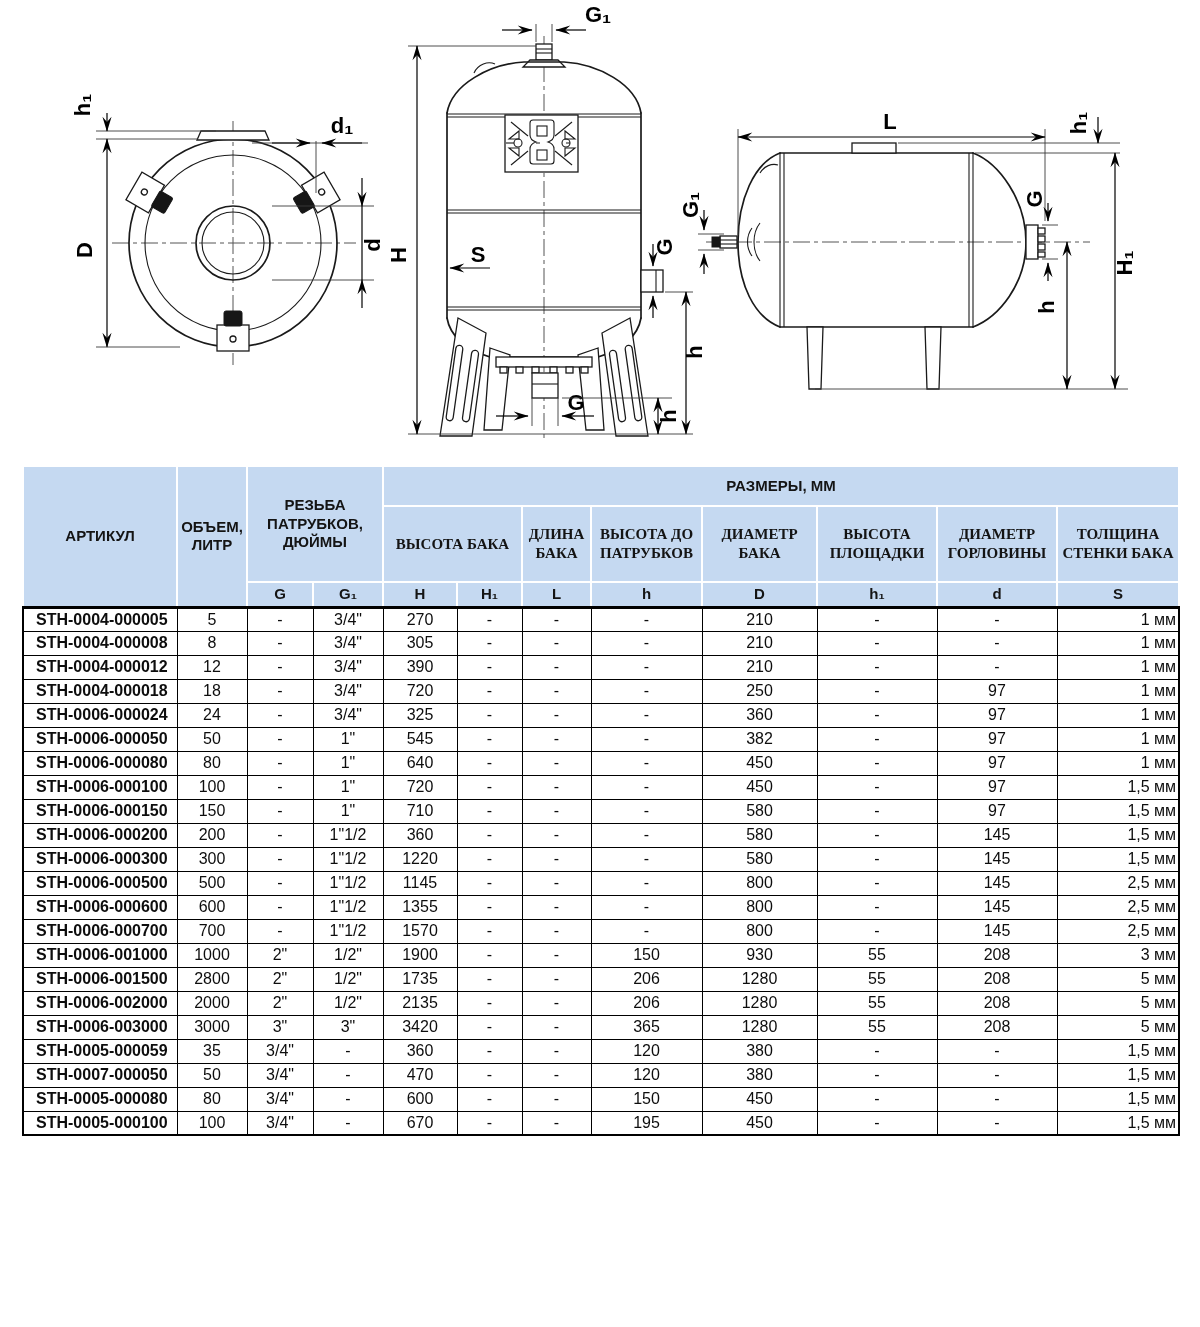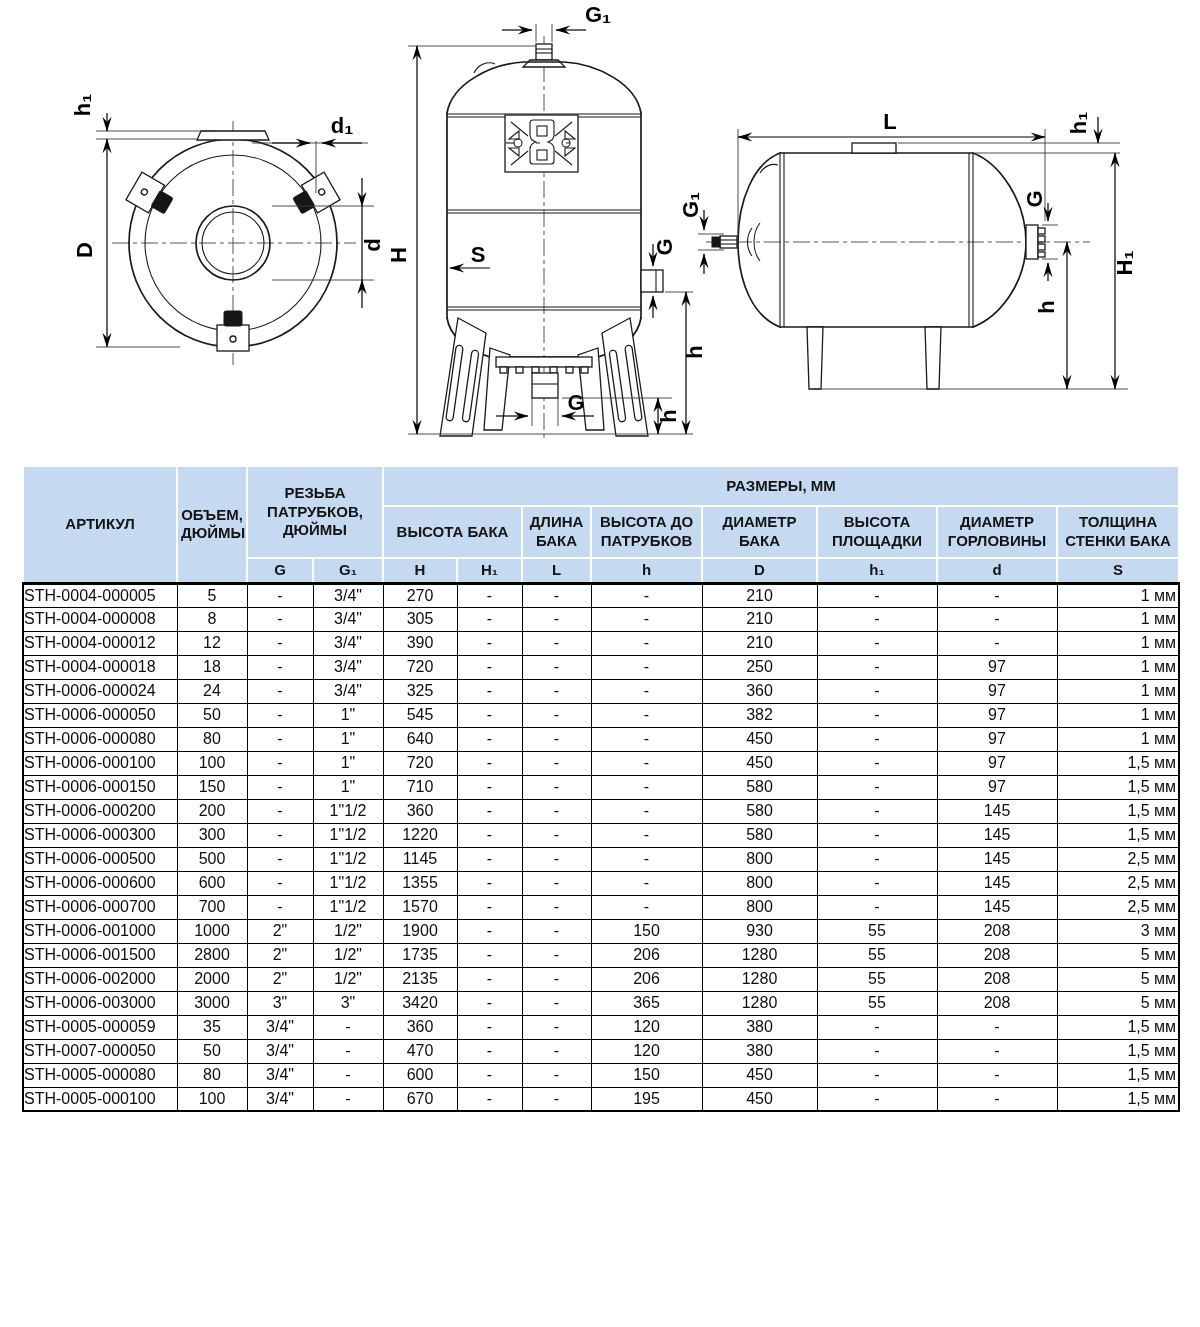--- a/index.html
+++ b/index.html
@@ -13,24 +13,24 @@
   .objf  { stroke:#1a1a1a; stroke-width:1.3; fill:#fff; }
   .dark  { fill:#161616; stroke:#161616; }
   .dim   { stroke:#000; stroke-width:1.2; fill:none; }
   .ext   { stroke:#3a3a3a; stroke-width:0.9; fill:none; }
   .cl    { stroke:#555; stroke-width:1; fill:none; stroke-dasharray:17 4 4 4; }
   text.dlabel { font-family:"Liberation Sans","DejaVu Sans",sans-serif; font-weight:bold; font-size:22px; fill:#000; }
 
   table.spec { position:absolute; left:22px; top:465px; width:1156px; border-collapse:collapse; table-layout:fixed; }
   table.spec thead th { background:#c5d9f1; border:2px solid #ffffff; font-weight:bold; color:#141414; font-size:15px; line-height:1.25; padding:1px 3px; text-align:center; vertical-align:middle; }
   table.spec thead tr.hr1 { height:40px; }
-  table.spec thead tr.hr2 { height:52px; }
+  table.spec thead tr.hr2 { height:76px;font-family:Liberation Serif, serif; }
   table.spec thead tr.hr3 { height:25px; }
   table.spec tbody td { border:1px solid #000; height:24px; font-size:16px; color:#0d0d0d; text-align:center; vertical-align:middle; padding:0 2px; background:#fff; white-space:nowrap; overflow:hidden; }
-  table.spec tbody td.c-art { text-align:left; padding-left:0; }
+  table.spec tbody td.c-art { text-align:left; padding-left:12px;font-weight:bold; }
   table.spec tbody tr:first-child td { border-top:3px solid #000; }
   table.spec tbody tr:last-child td  { border-bottom:2px solid #000;margin-top:8px; }
   table.spec tbody td:first-child    { border-left:2px solid #000; }
   table.spec tbody td:last-child     { border-right:2px solid #000;text-align:right; }
 </style>
 </head>
 <body>
 
 <div class="page">
 
@@ -260,21 +260,21 @@
         <col style="width:69px">
         <col style="width:111px">
       <col style="width:115px">
         <col style="width:120px">
         <col style="width:120px">
         <col style="width:122px">
     </colgroup>
     <thead>
       <tr class="hr1">
         <th rowspan="3">АРТИКУЛ</th>
-        <th rowspan="3">ОБЪЕМ, ДЮЙМЫ</th>
+        <th rowspan="3">ОБЪЕМ, ЛИТР</th>
         <th rowspan="2" colspan="2">РЕЗЬБА ПАТРУБКОВ, ДЮЙМЫ</th>
         <th colspan="8">РАЗМЕРЫ, ММ</th>
       </tr>
       <tr class="hr2">
         <th colspan="2">ВЫСОТА БАКА</th>
         <th>ДЛИНА БАКА</th>
         <th>ВЫСОТА ДО ПАТРУБКОВ</th>
         <th>ДИАМЕТР БАКА</th>
         <th>ВЫСОТА ПЛОЩАДКИ</th>
         <th>ДИАМЕТР ГОРЛОВИНЫ</th>

